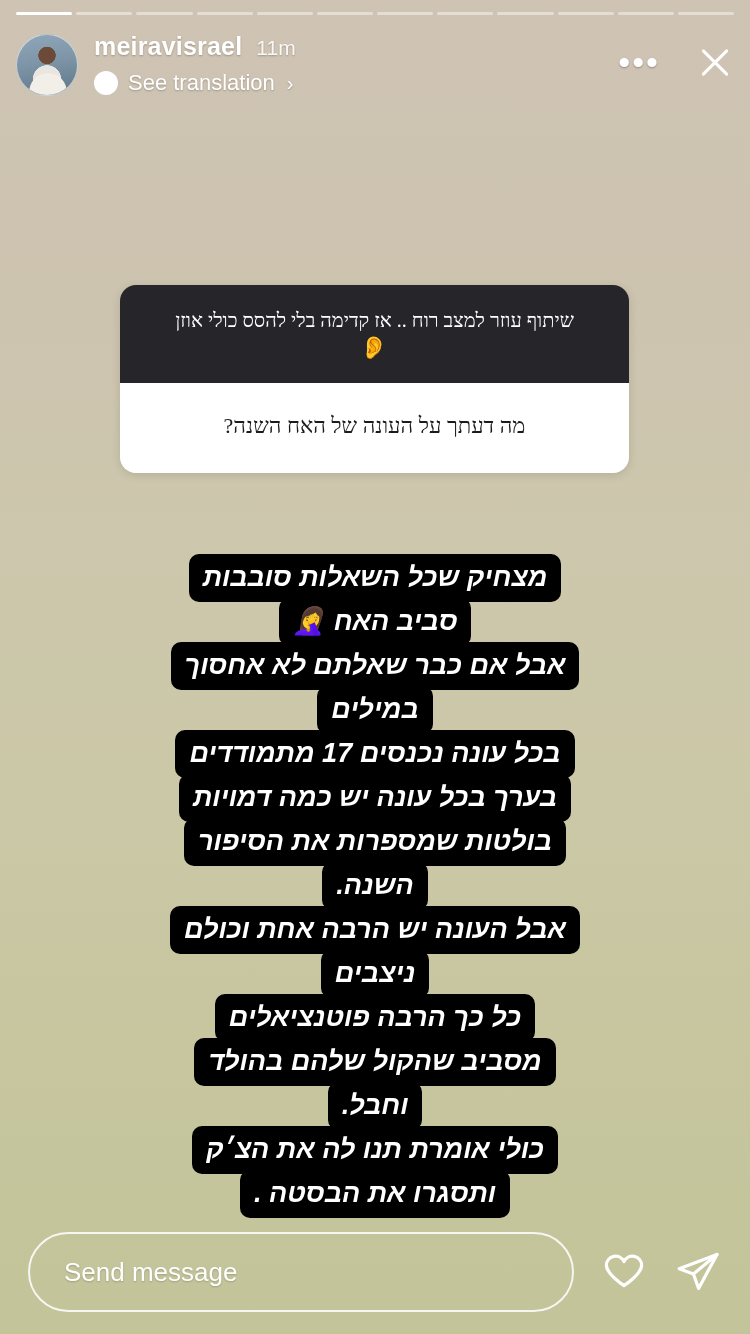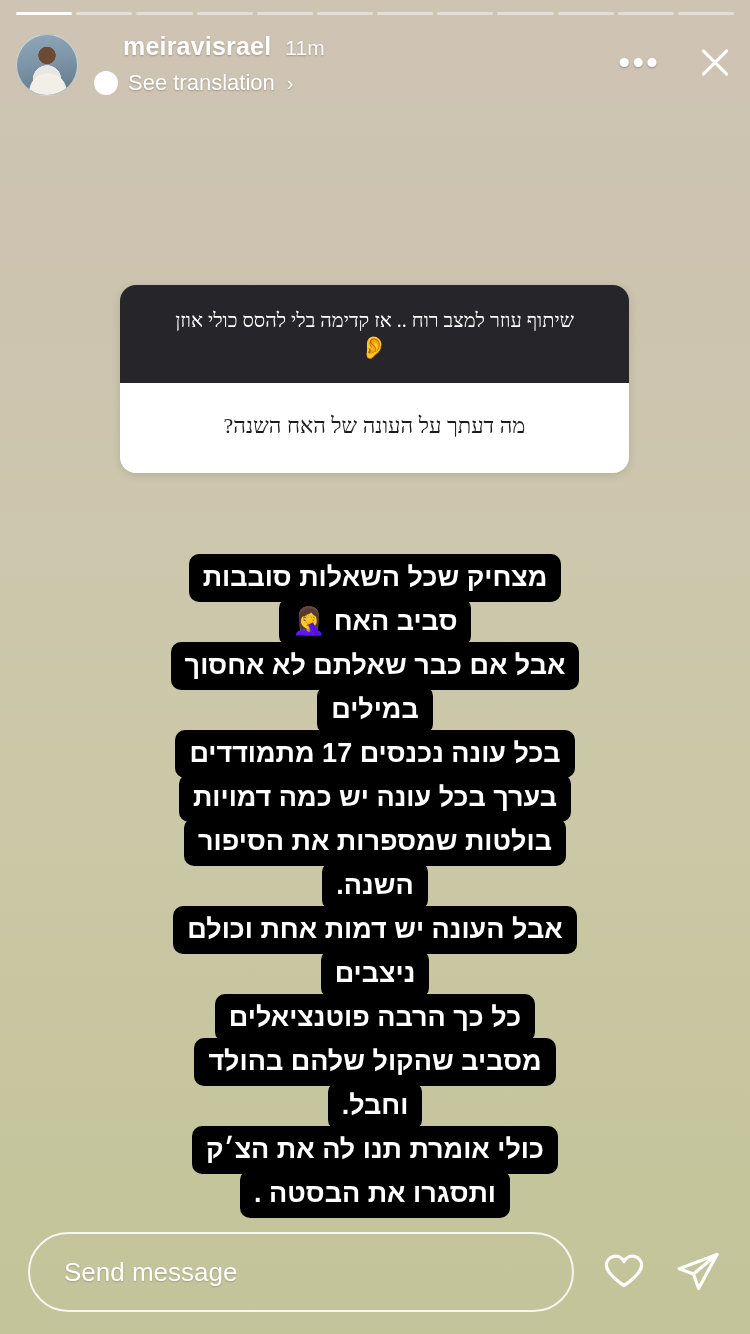--- a/index.html
+++ b/index.html
@@ -83,21 +83,20 @@
     display: flex;
     align-items: baseline;
     gap: 14px;
   }
   .username {
     color: #ffffff;
     font-size: 25px;
     font-weight: 600;
     letter-spacing: 0.2px;
     text-shadow: 0 1px 2px rgba(0,0,0,0.25);
-    margin-left: 29px;
   }
   .timestamp {
     color: rgba(255,255,255,0.92);
     font-size: 21px;
     font-weight: 400;
     text-shadow: 0 1px 2px rgba(0,0,0,0.25);
   }
   .translate-row {
     display: flex;
     align-items: center;
@@ -204,20 +203,21 @@
   
   .answer-block {
     position: absolute;
     left: 0;
     right: 0;
     top: 556px;
     display: flex;
     flex-direction: column;
     align-items: center;
     direction: rtl;
+    font-style: italic;
   }
   .answer-line {
     display: inline-block;
     background: #000000;
     color: #ffffff;
     font-size: 27px;
     line-height: 34px;
     font-weight: 600;
     padding: 6px 14px 8px 14px;
     border-radius: 10px;
@@ -318,21 +318,21 @@
 
   <div class="answer-block" id="answer-block">
       <div class="answer-line">מצחיק שכל השאלות סובבות</div>
       <div class="answer-line">סביב האח 🤦‍♀️</div>
       <div class="answer-line">אבל אם כבר שאלתם לא אחסוך</div>
       <div class="answer-line">במילים</div>
       <div class="answer-line">בכל עונה נכנסים 17 מתמודדים</div>
       <div class="answer-line">בערך בכל עונה יש כמה דמויות</div>
       <div class="answer-line">בולטות שמספרות את הסיפור</div>
       <div class="answer-line">השנה.</div>
-      <div class="answer-line">אבל העונה יש דמות אחת וכולם</div>
+      <div class="answer-line">אבל העונה יש הרבה אחת וכולם</div>
       <div class="answer-line">ניצבים</div>
       <div class="answer-line">כל כך הרבה פוטנציאלים</div>
       <div class="answer-line">מסביב שהקול שלהם בהולד</div>
       <div class="answer-line">וחבל.</div>
       <div class="answer-line">כולי אומרת תנו לה את הצ׳ק</div>
       <div class="answer-line">ותסגרו את הבסטה .</div>
     </div>
 
   <div class="footer">
     <div class="msg-input">

